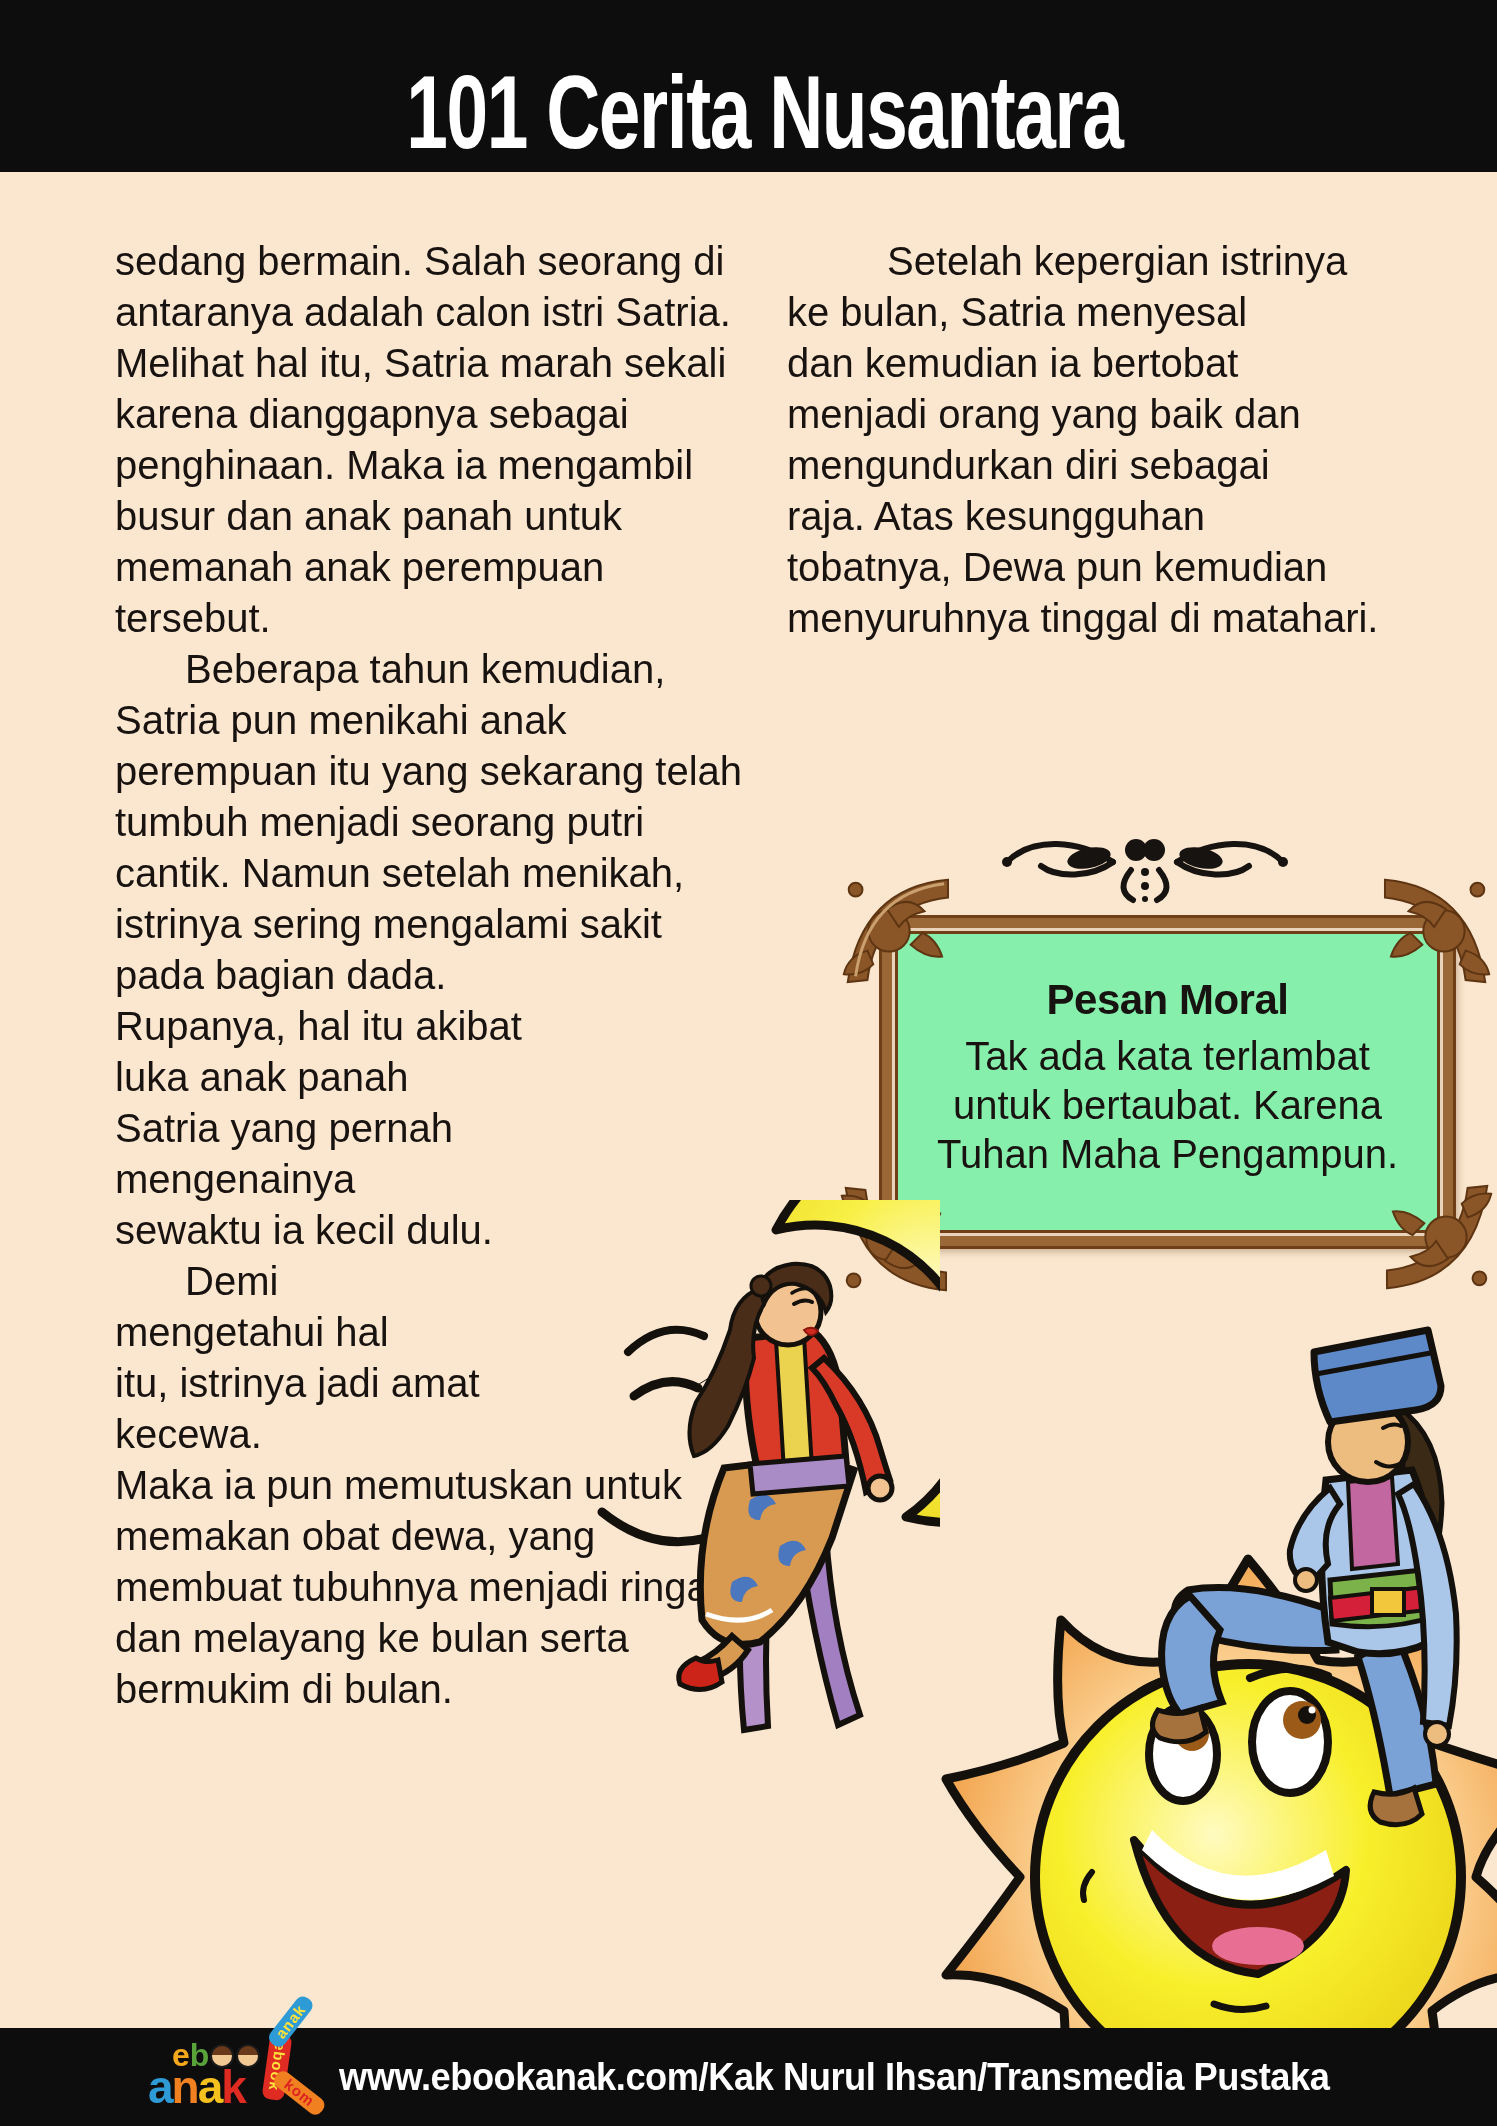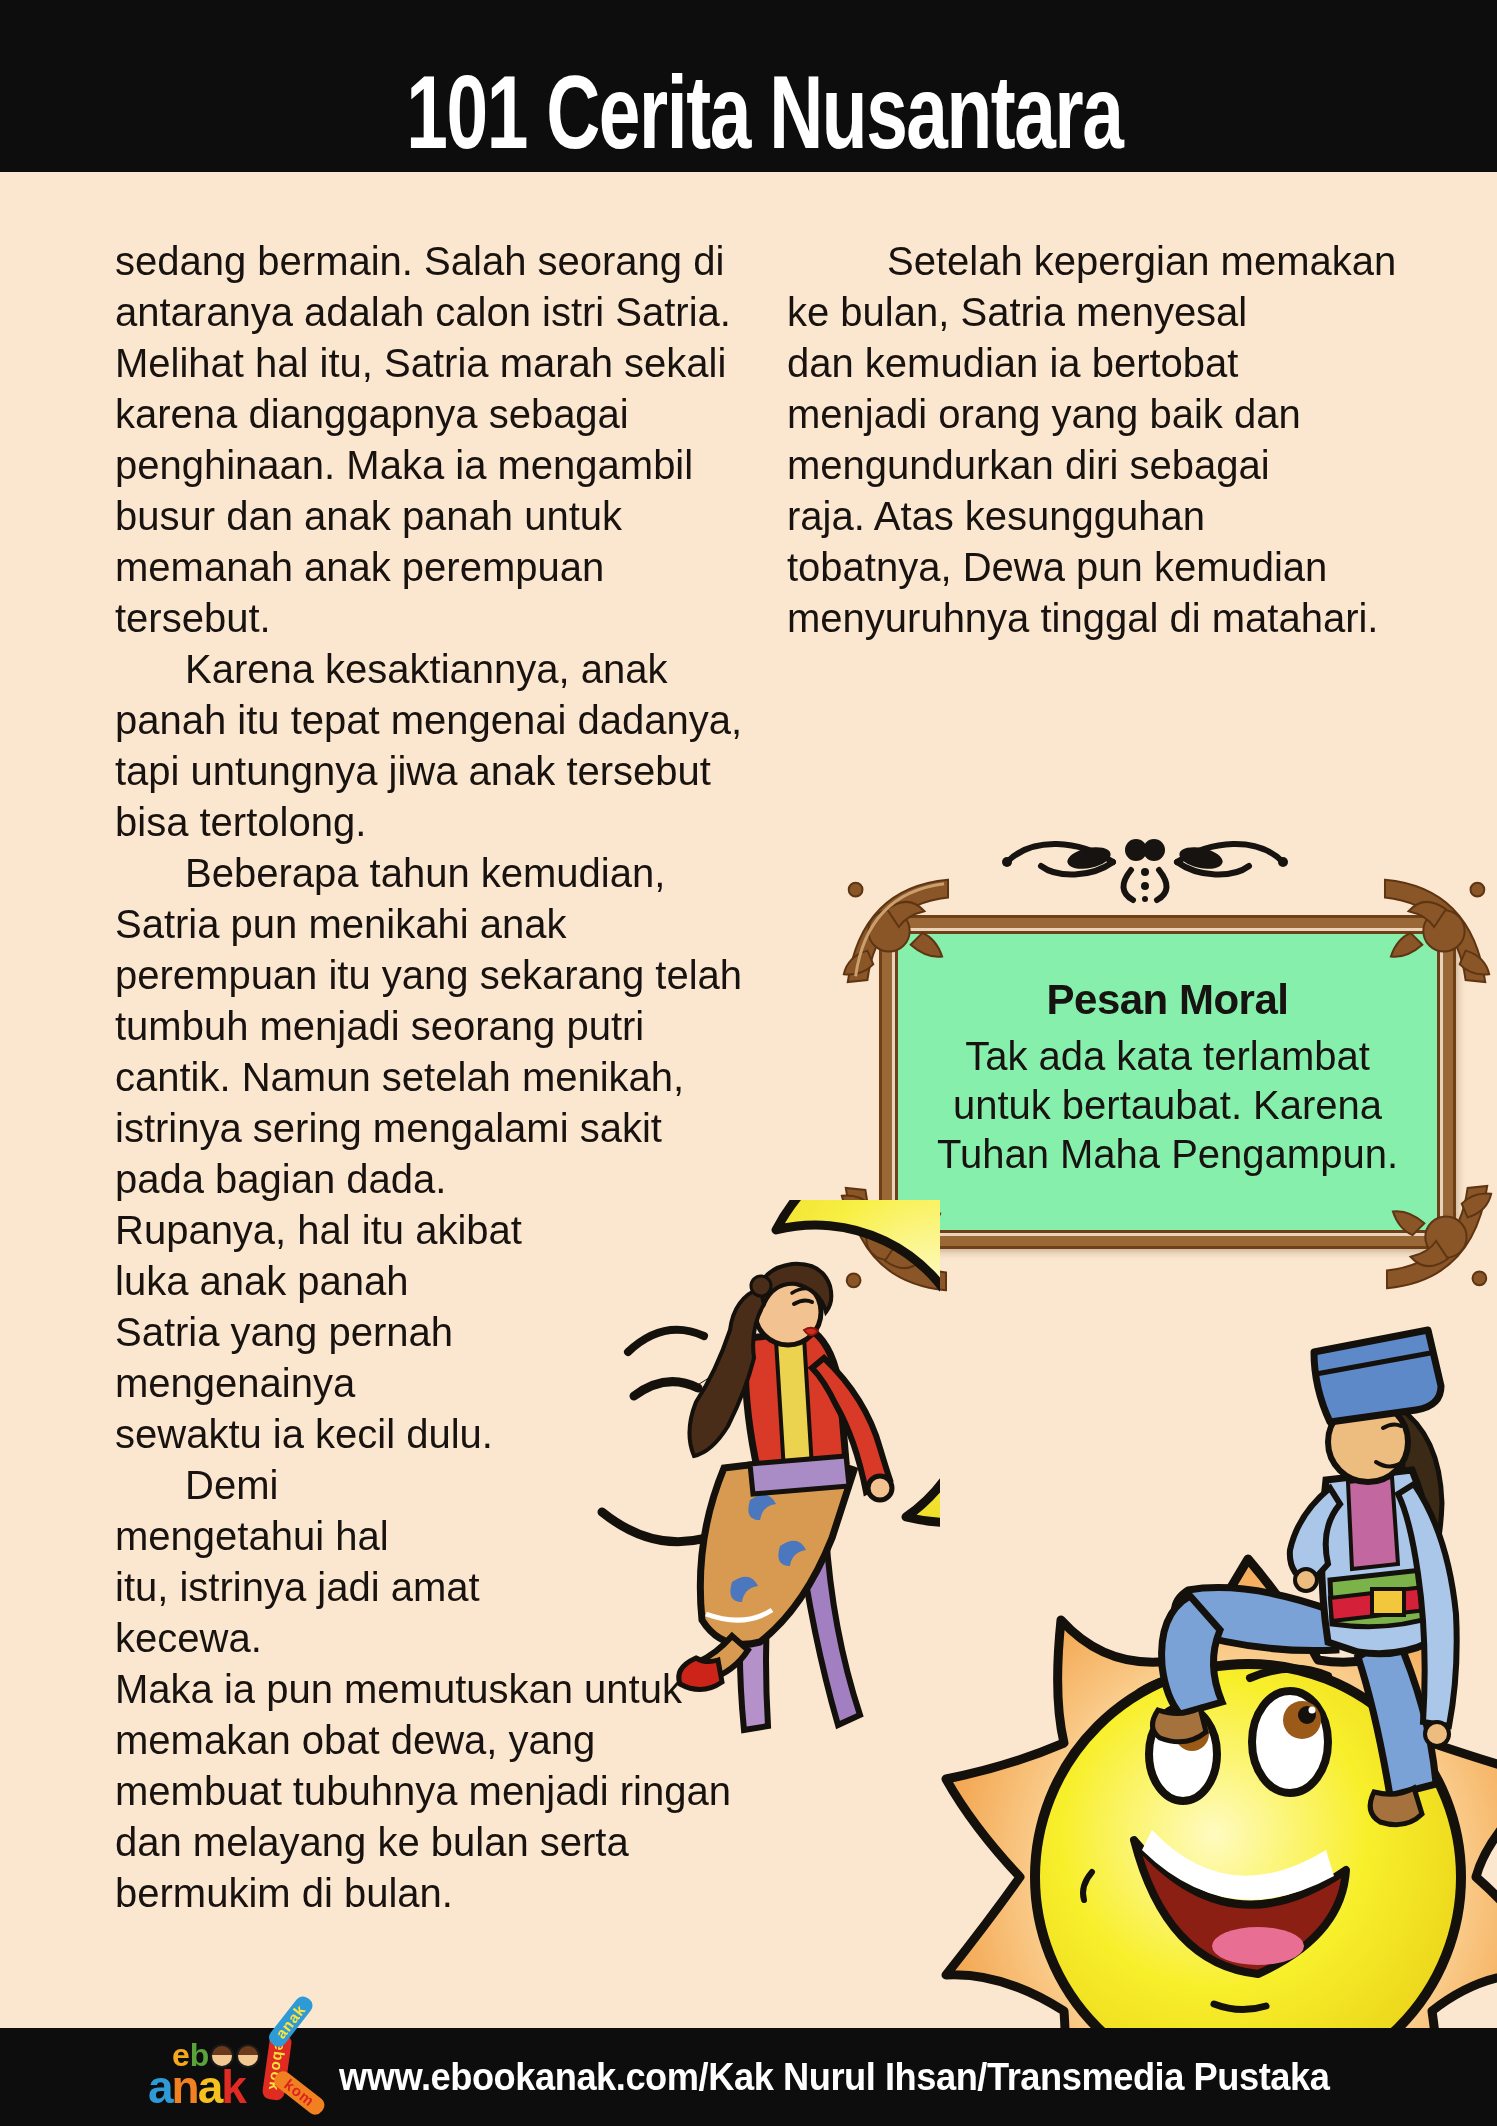--- a/index.html
+++ b/index.html
@@ -72,24 +72,20 @@
 
   <div class="col col-left">
     <p class="para">sedang bermain. Salah seorang di
 antaranya adalah calon istri Satria.
 Melihat hal itu, Satria marah sekali
 karena dianggapnya sebagai
 penghinaan. Maka ia mengambil
 busur dan anak panah untuk
 memanah anak perempuan
 tersebut.</p>
-    <p class="para indent-l">Karena kesaktiannya, anak
-panah itu tepat mengenai dadanya,
-tapi untungnya jiwa anak tersebut
-bisa tertolong.</p>
     <p class="para indent-l">Beberapa tahun kemudian,
 Satria pun menikahi anak
 perempuan itu yang sekarang telah
 tumbuh menjadi seorang putri
 cantik. Namun setelah menikah,
 istrinya sering mengalami sakit
 pada bagian dada.
 Rupanya, hal itu akibat
 luka anak panah
 Satria yang pernah
@@ -100,21 +96,21 @@
 itu, istrinya jadi amat
 kecewa.
 Maka ia pun memutuskan untuk
 memakan obat dewa, yang
 membuat tubuhnya menjadi ringan
 dan melayang ke bulan serta
 bermukim di bulan.</p>
   </div>
 
   <div class="col col-right">
-    <p class="para indent-r">Setelah kepergian memakan
+    <p class="para indent-r">Setelah kepergian istrinya
 ke bulan, Satria menyesal
 dan kemudian ia bertobat
 menjadi orang yang baik dan
 mengundurkan diri sebagai
 raja. Atas kesungguhan
 tobatnya, Dewa pun kemudian
 menyuruhnya tinggal di matahari.</p>
   </div>
 
   <svg class="flourish" width="300" height="95" viewBox="0 0 300 95">

